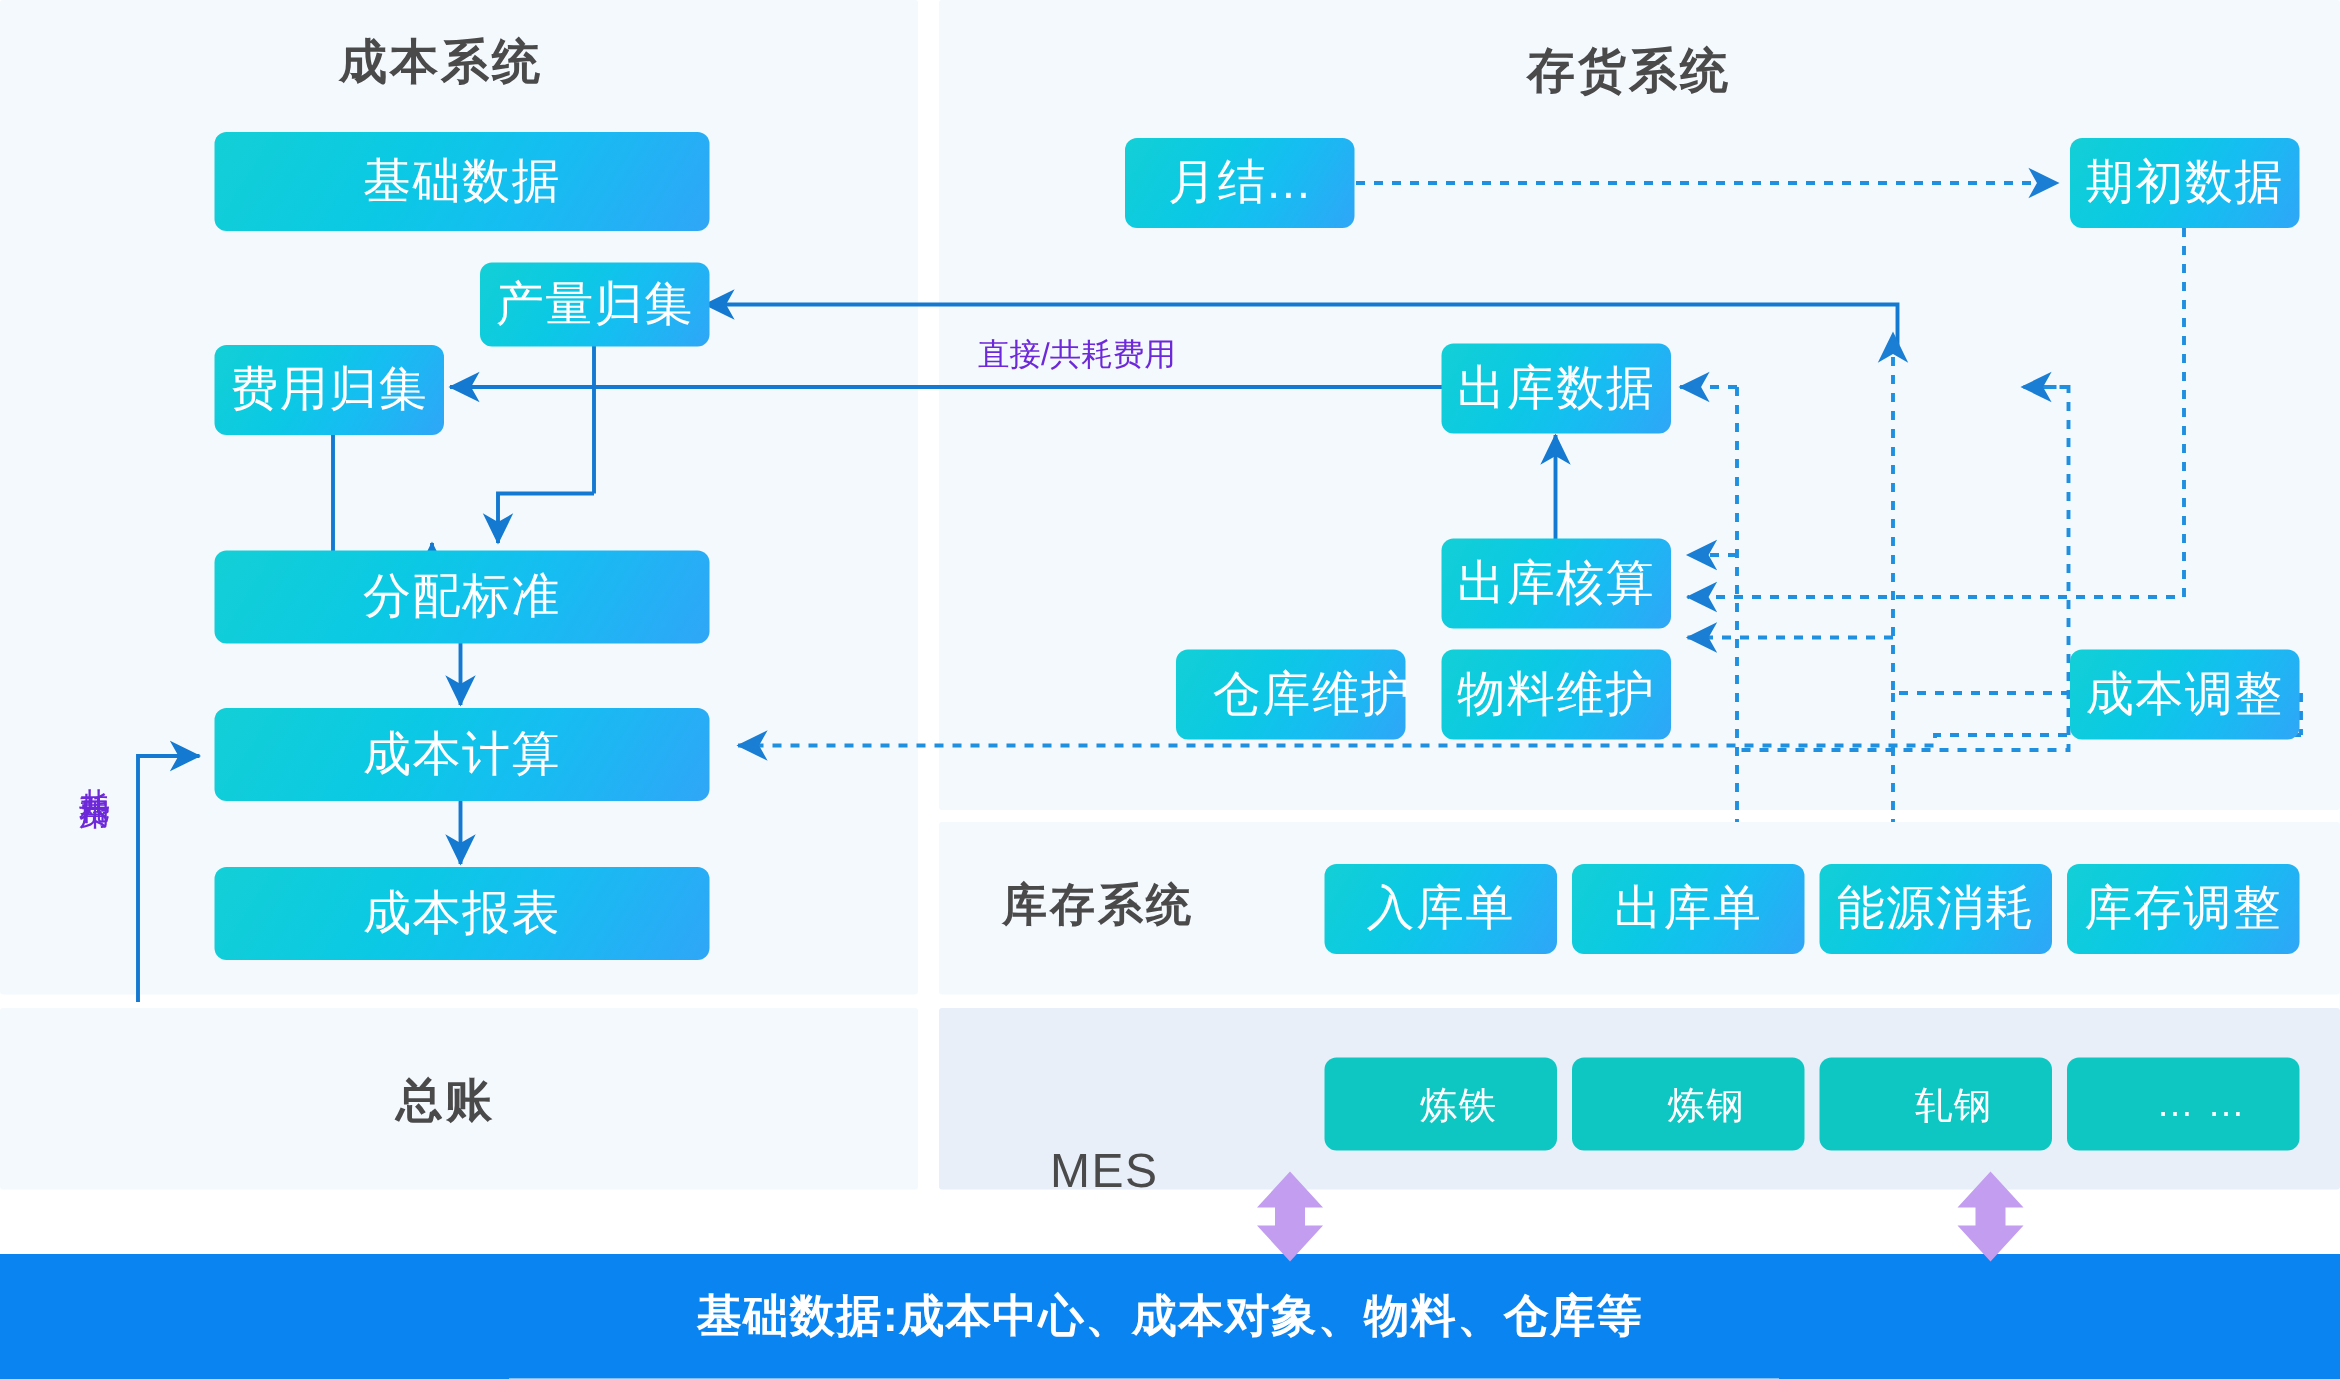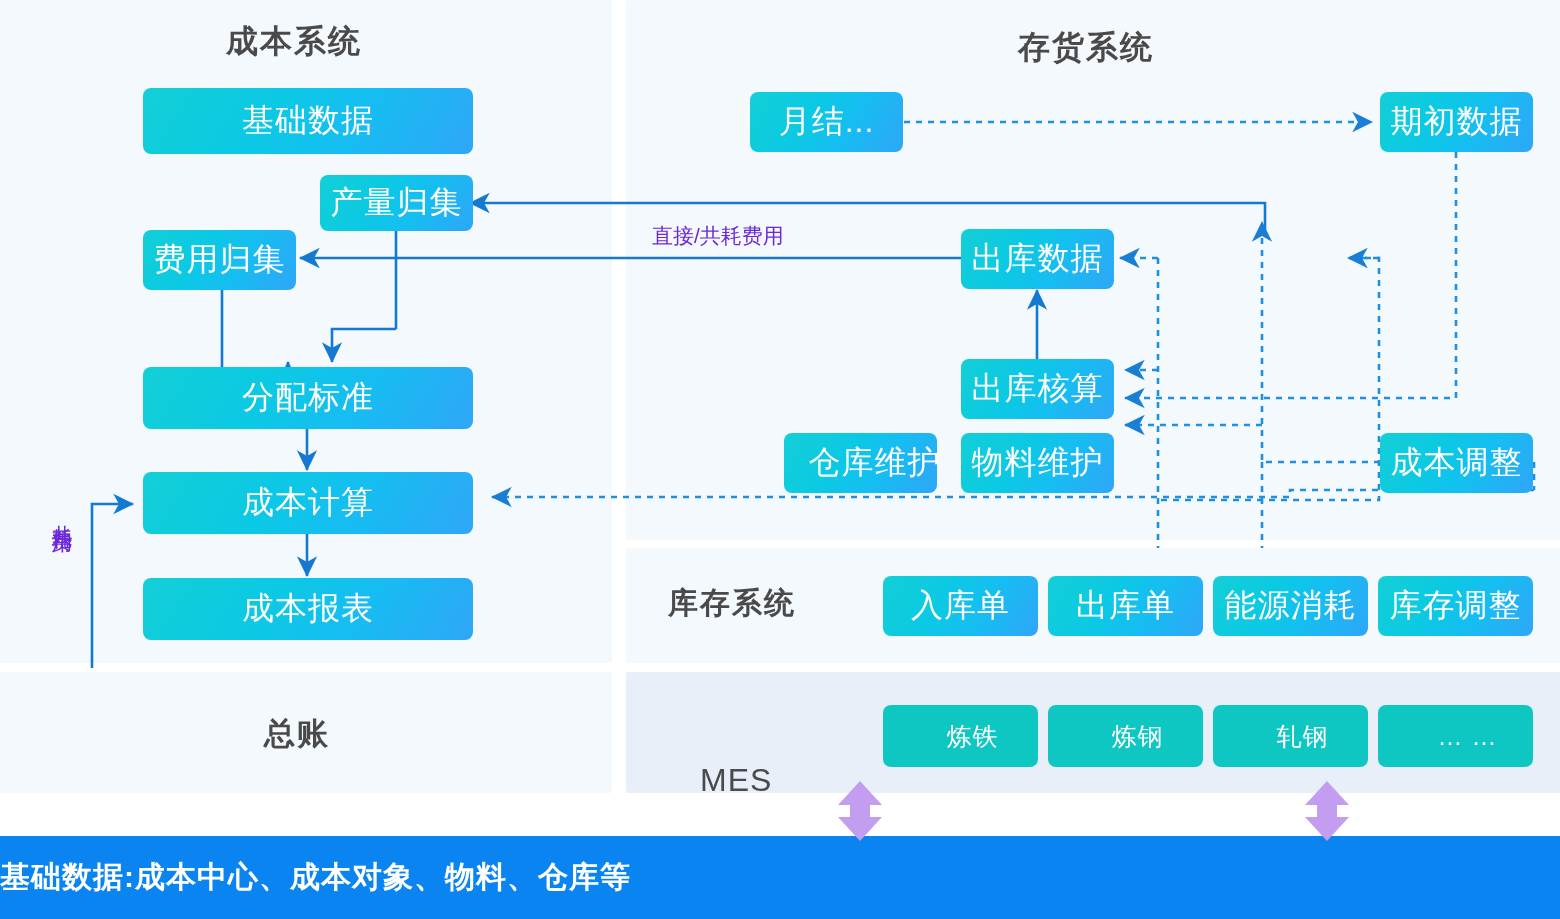--- a/index.html
+++ b/index.html
@@ -67,21 +67,21 @@
     font-size:21px;
   }
 
   
   #wires{position:absolute;left:0;top:0;width:1560px;height:919px;z-index:4;pointer-events:none;}
 
   
   #footer-bar{
     position:absolute;left:0;top:836px;width:1560px;height:83px;
     background:#0a84f0;
-    display:flex;align-items:center;justify-content:flex-start;
+    display:flex;align-items:center;justify-content:center;
     color:#ffffff;font-size:30px;font-weight:bold;letter-spacing:1px;
   }
 </style>
 </head>
 <body>
 
 <div id="stage">
 
   <div class="panel panel-lightA" style="left:0;top:0;width:612px;height:663px;"></div>
   <div class="panel panel-lightA" style="left:626px;top:0;width:934px;height:540px;"></div>

